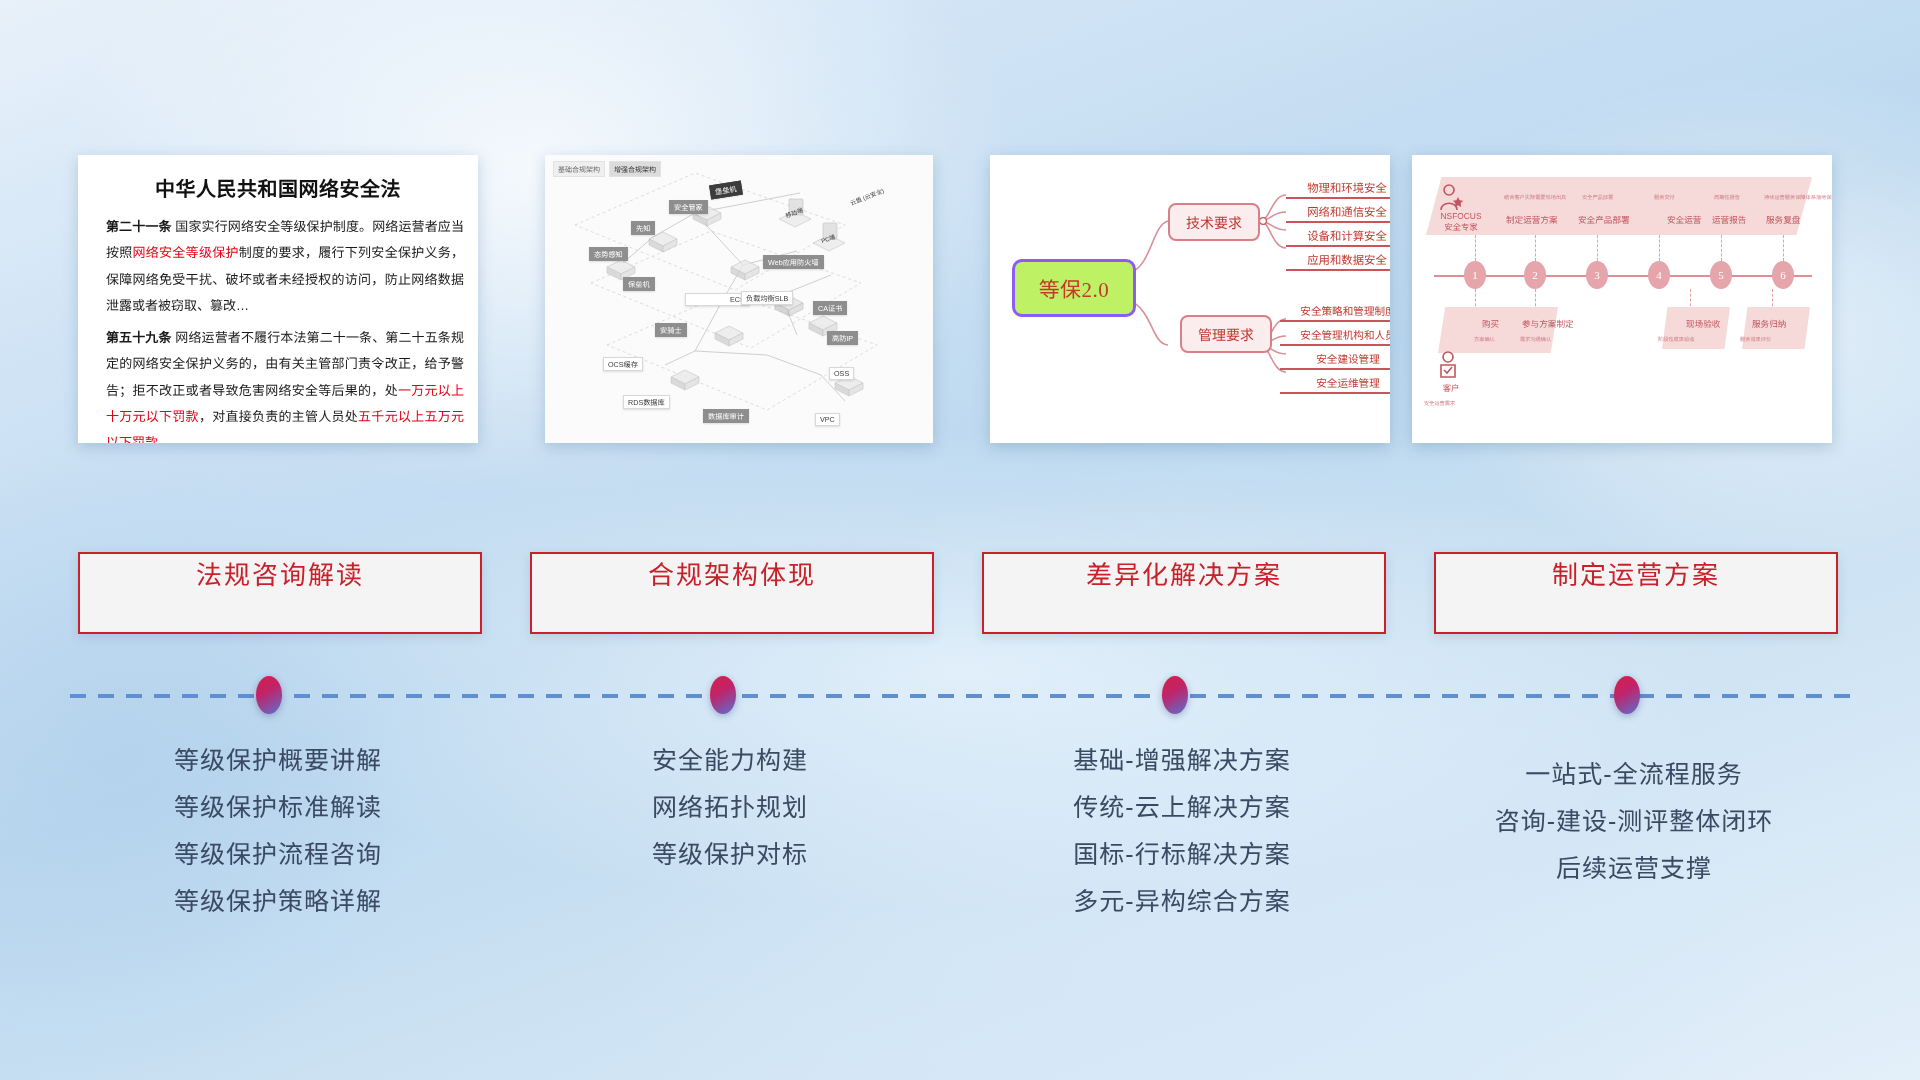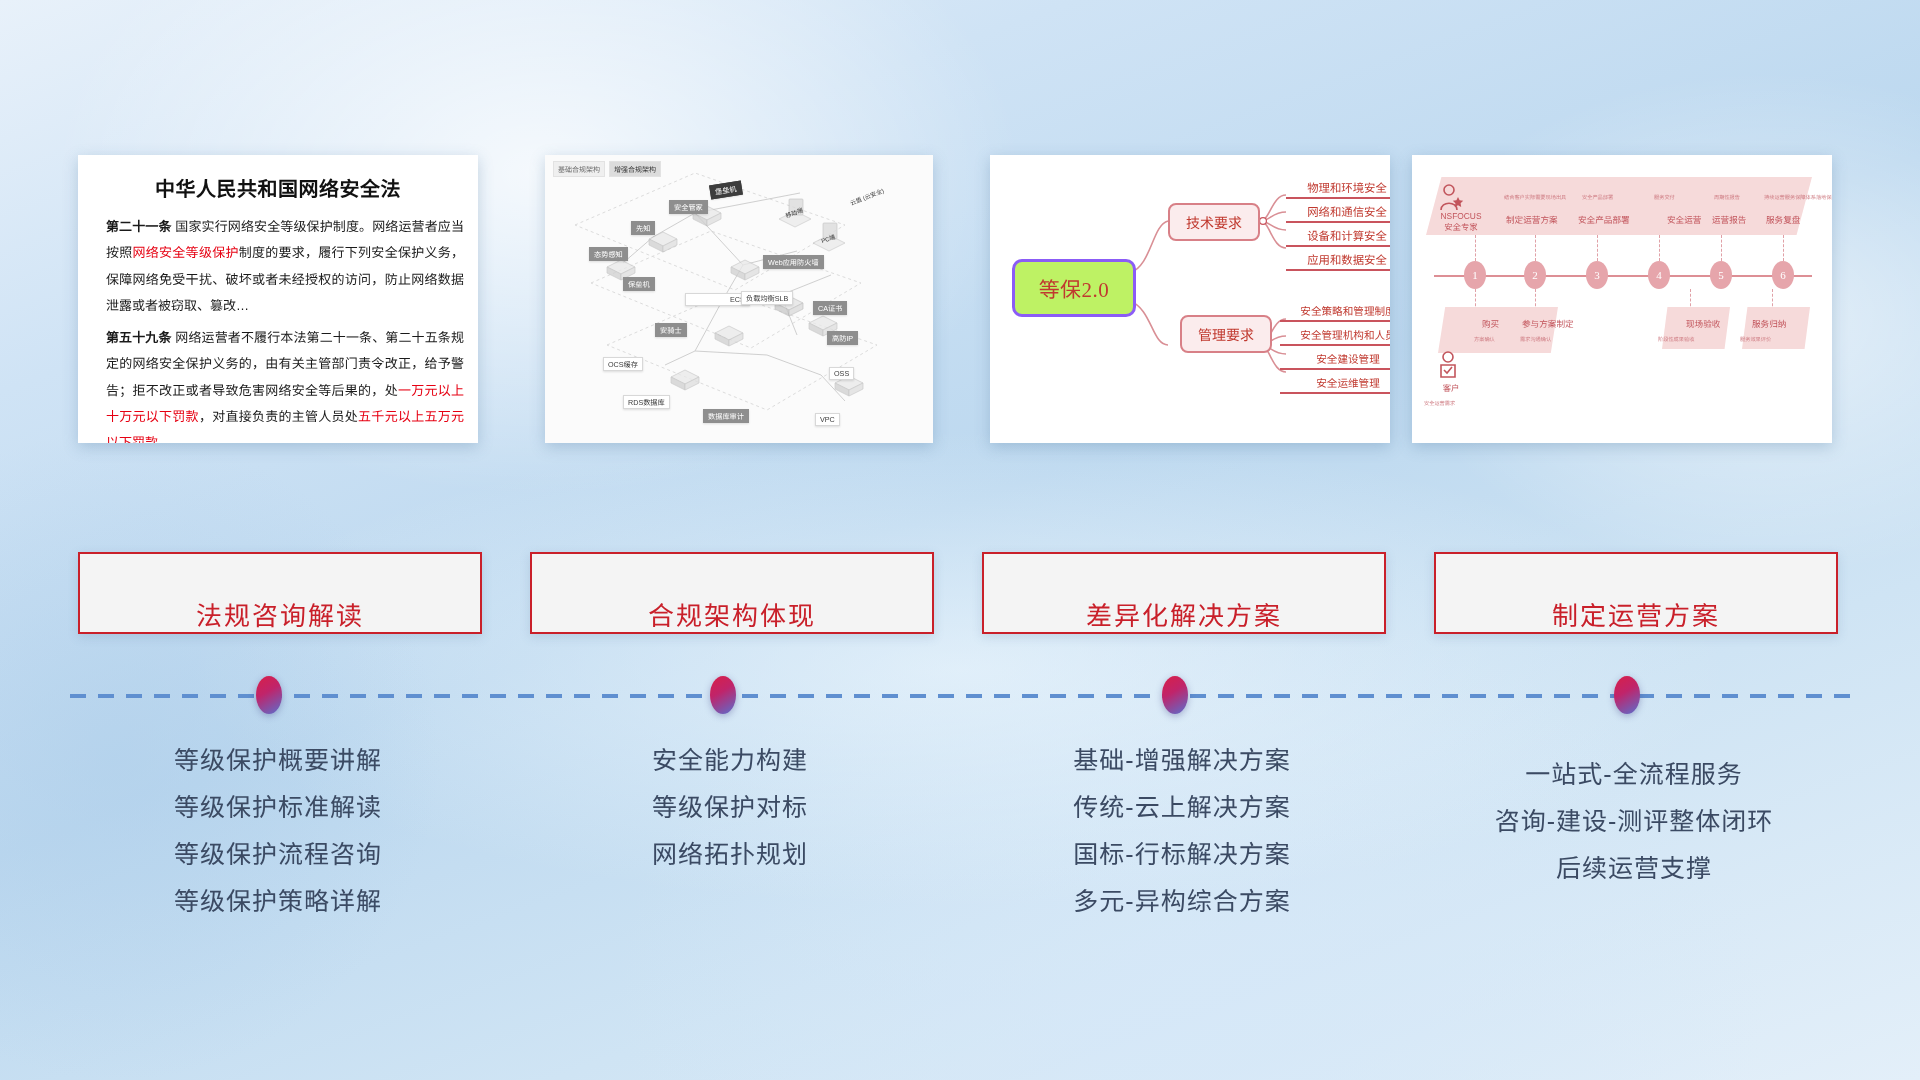--- a/index.html
+++ b/index.html
@@ -134,21 +134,21 @@
     display:flex;align-items:center;justify-content:center;
     font-family:"Liberation Serif","DejaVu Serif",serif;
   }
   .nsf-dash{position:absolute;width:0;border-left:1px dashed #e0a0a6;}
 
   
   .banner{
     position:absolute;top:552px;height:78px;
     background:#f4f4f4;border:2px solid #c9202a;
     box-shadow:0 3px 10px rgba(80,110,150,.18);
-    display:flex;align-items:flex-end;justify-content:center;
+    display:flex;align-items:flex-start;justify-content:center;
   }
   .banner-label{
     color:#c9202a;font-size:26px;letter-spacing:2px;font-weight:500;
   }
   #banner-1{left:78px;width:400px;}
   #banner-2{left:530px;width:400px;}
   #banner-3{left:982px;width:400px;}
   #banner-4{left:1434px;width:400px;}
 
   
@@ -434,22 +434,22 @@
   <div class="dot" id="dot-4"></div>
 
   <div class="col" id="col-1">
     <div class="col-item">等级保护概要讲解</div>
     <div class="col-item">等级保护标准解读</div>
     <div class="col-item">等级保护流程咨询</div>
     <div class="col-item">等级保护策略详解</div>
   </div>
   <div class="col" id="col-2">
     <div class="col-item">安全能力构建</div>
+    <div class="col-item">网络拓扑规划</div>
     <div class="col-item">等级保护对标</div>
-    <div class="col-item">网络拓扑规划</div>
   </div>
   <div class="col" id="col-3">
     <div class="col-item">基础-增强解决方案</div>
     <div class="col-item">传统-云上解决方案</div>
     <div class="col-item">国标-行标解决方案</div>
     <div class="col-item">多元-异构综合方案</div>
   </div>
   <div class="col" id="col-4" style="top:762px;">
     <div class="col-item">一站式-全流程服务</div>
     <div class="col-item">咨询-建设-测评整体闭环</div>

